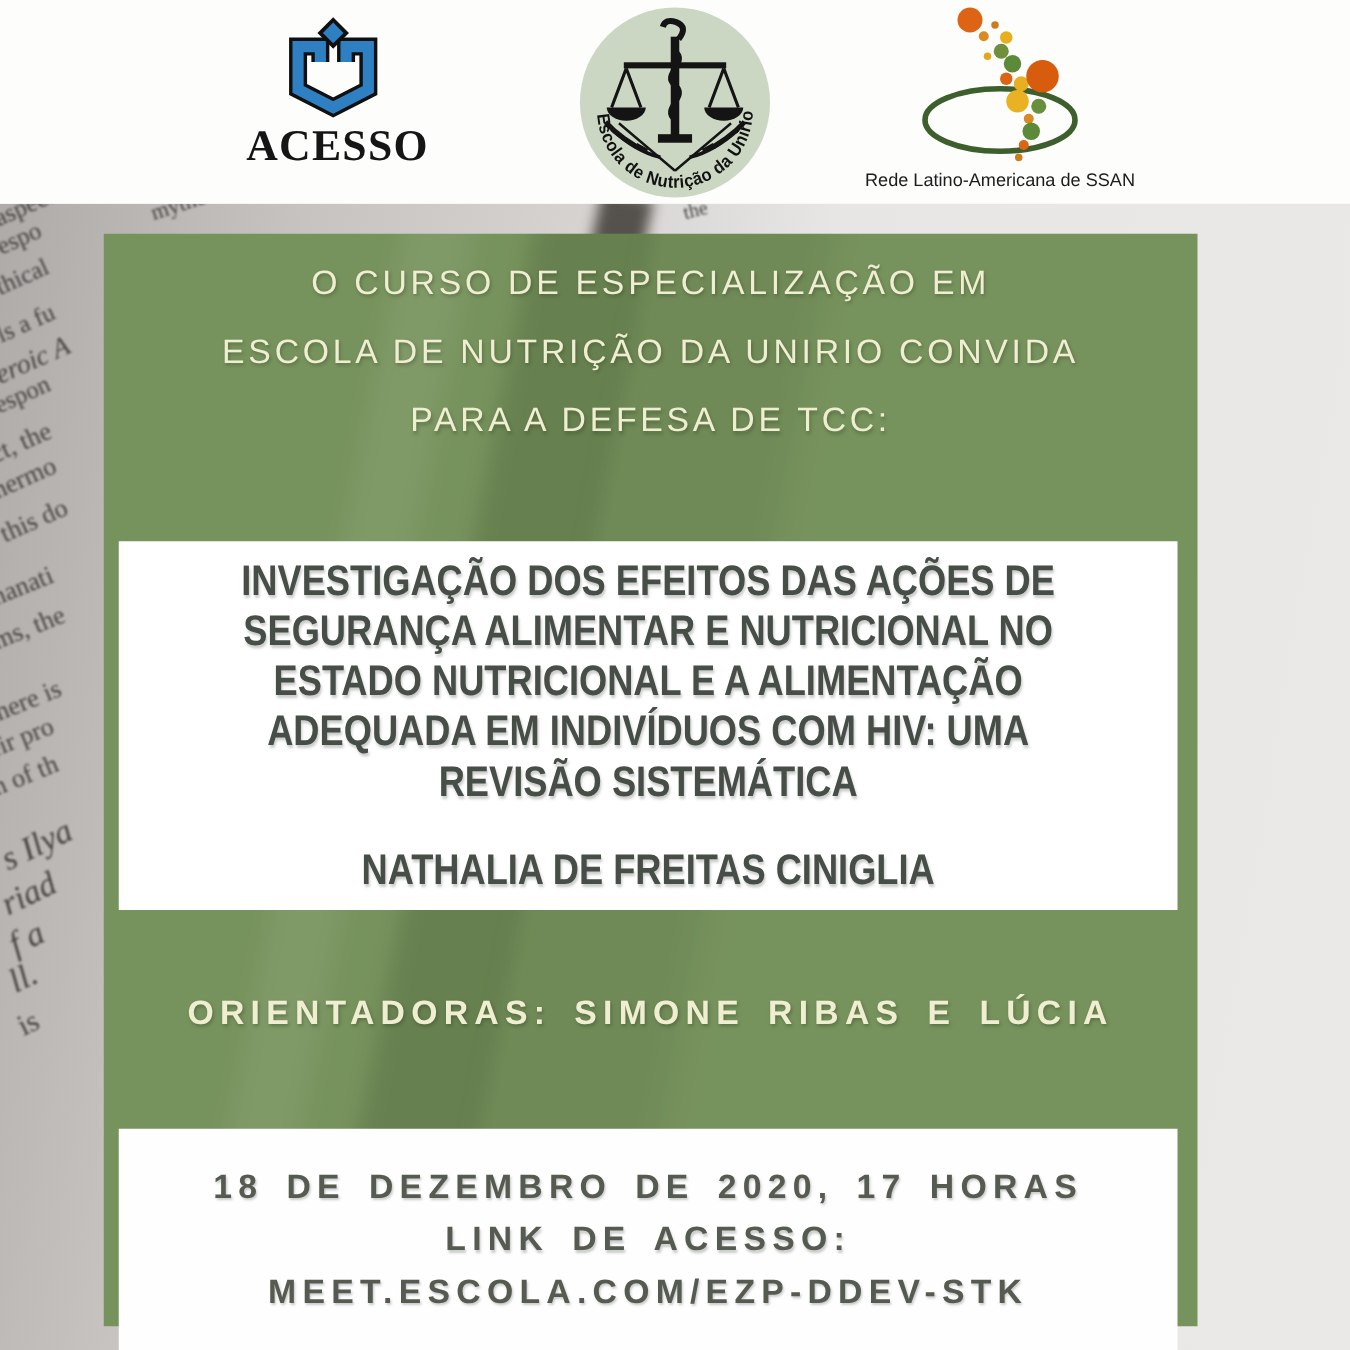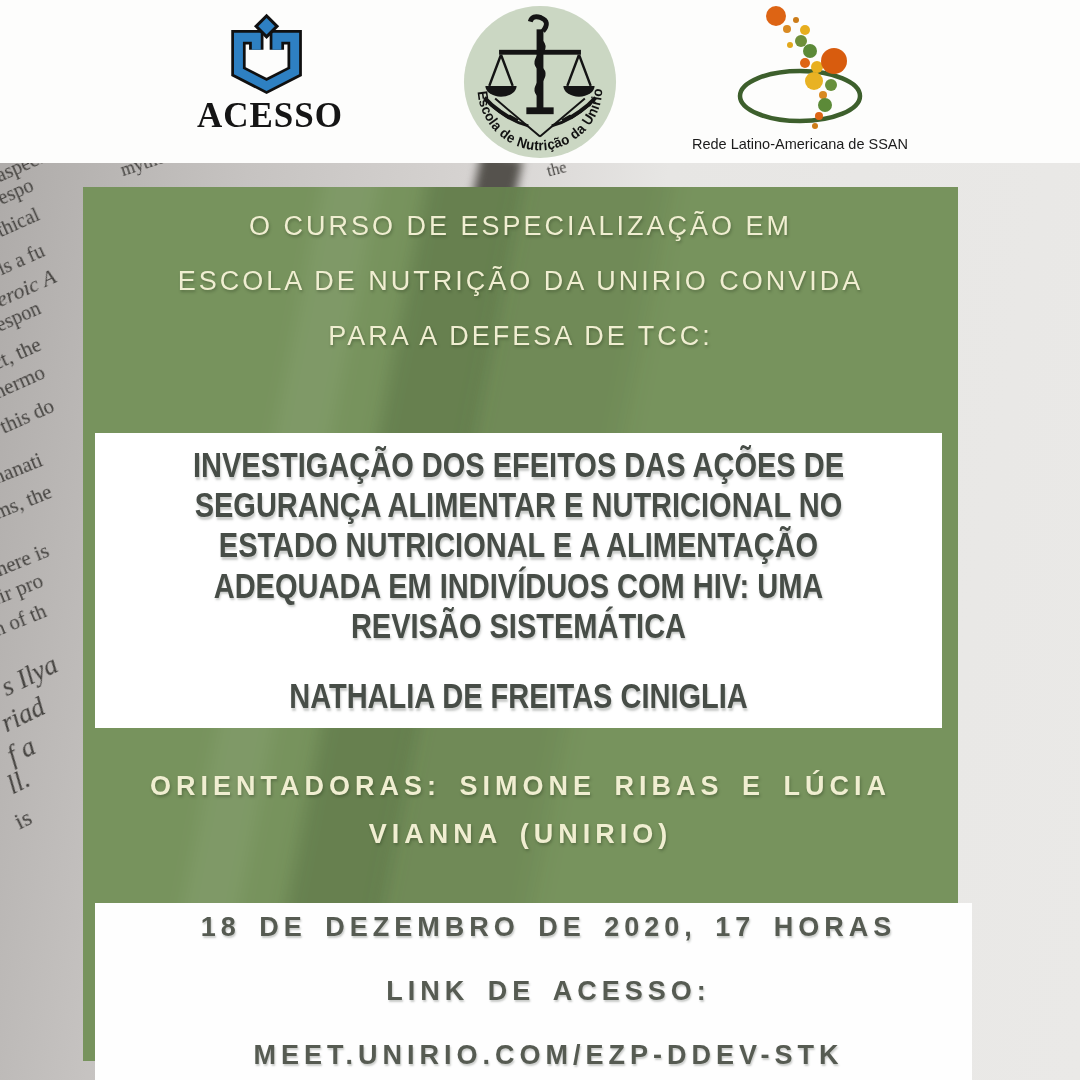--- a/index.html
+++ b/index.html
@@ -44,23 +44,23 @@
   .title-line{white-space:nowrap;}
   .author-line{margin-top:26px;white-space:nowrap;}
 
   .advisors{position:absolute;left:0;top:530px;width:875px;height:186px;
             display:flex;flex-direction:column;align-items:center;justify-content:center;gap:17px;
             color:#f0eed1;font-weight:700;font-size:27px;letter-spacing:5px;word-spacing:6px;
             text-shadow:1px 2px 3px rgba(35,48,25,.35);text-align:center;}
 
   
   .info-box{position:absolute;left:95px;top:903px;width:847px;height:177px;background:#fefefe;z-index:20;
-            display:flex;flex-direction:column;align-items:center;justify-content:center;gap:33px;
+            display:flex;flex-direction:column;align-items:center;justify-content:center;gap:11px;
             color:#565b52;font-weight:700;font-size:27px;letter-spacing:5px;word-spacing:6px;
-            text-shadow:1px 2px 2px rgba(80,86,78,.30);text-align:center;padding-left:30px;}
+            text-shadow:1px 2px 2px rgba(80,86,78,.30);text-align:center;}
 </style>
 </head>
 <body>
 
 <div class="poster">
 
   <div class="book">
     <div>
         <span class="frag" style="left: -8px; top: 3px; font-size: 20px; transform: rotate(-24deg);">aspect</span>
         <span class="frag" style="left: -18px; top: 31px; font-size: 20px; transform: rotate(-24deg);">rrespo</span>
@@ -104,28 +104,27 @@
         <div class="title-line">SEGURANÇA ALIMENTAR E NUTRICIONAL NO</div>
         <div class="title-line">ESTADO NUTRICIONAL E A ALIMENTAÇÃO</div>
         <div class="title-line">ADEQUADA EM INDIVÍDUOS COM HIV: UMA</div>
         <div class="title-line">REVISÃO SISTEMÁTICA</div>
         <div class="author-line">NATHALIA DE FREITAS CINIGLIA</div>
       </div>
     </div>
 
     <div class="advisors">
       <div>ORIENTADORAS: SIMONE RIBAS E LÚCIA</div>
-      <div>VIANNA (UNIRIO)</div>
     </div>
   </div>
 
   <div class="info-box">
     <div>18 DE DEZEMBRO DE 2020, 17 HORAS</div>
     <div>LINK DE ACESSO:</div>
-    <div>MEET.UNIRIO.COM/EZP-DDEV-STK</div>
+    <div>MEET.ESCOLA.COM/EZP-DDEV-STK</div>
   </div>
 
   <div class="band">
 
     <div class="logo unirio-logo">
       <svg width="96" height="90" viewBox="10 5 140 122">
         <path d="M60,64 L60,46 L34,46 L34,96 L75,117 L116,96 L116,46 L90,46 L90,64" fill="none" stroke="#101010" stroke-width="21" stroke-linejoin="miter"></path>
         <path d="M60,64 L60,46 L34,46 L34,96 L75,117 L116,96 L116,46 L90,46 L90,64" fill="none" stroke="#2e80c2" stroke-width="13" stroke-linejoin="miter"></path>
         <g transform="rotate(45 75 30)">
           <rect x="62" y="17" width="26" height="26" fill="#101010"></rect>

